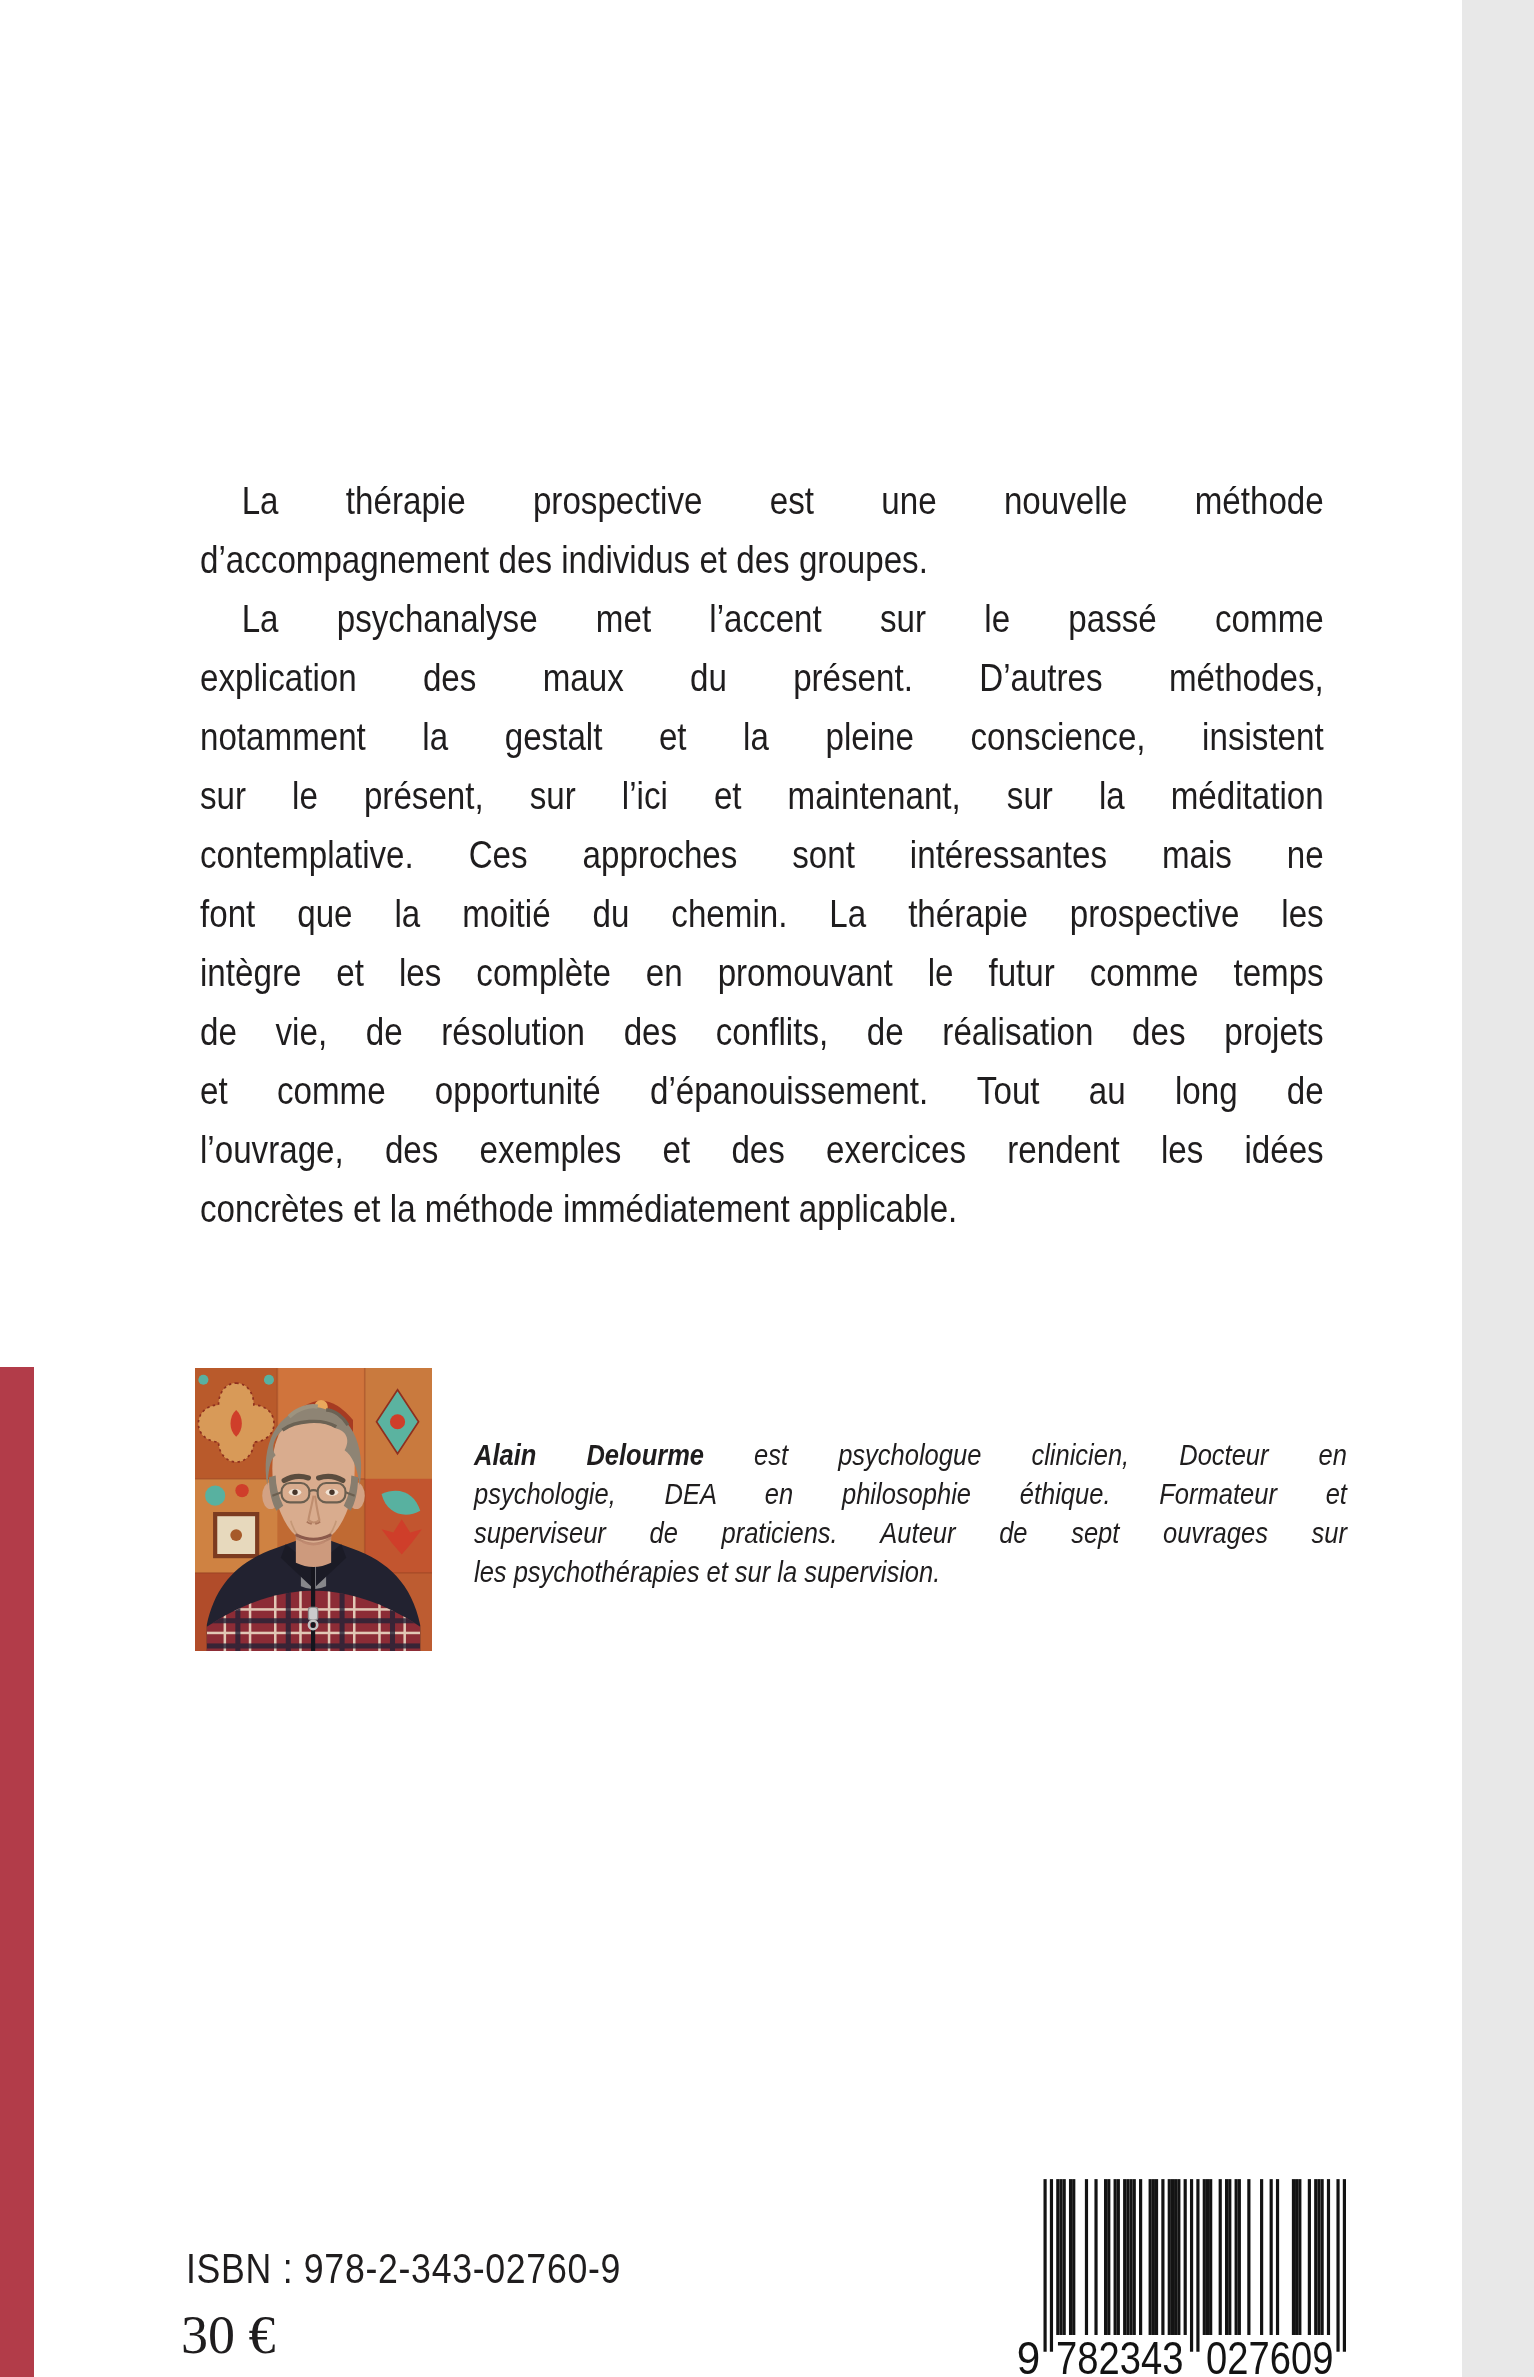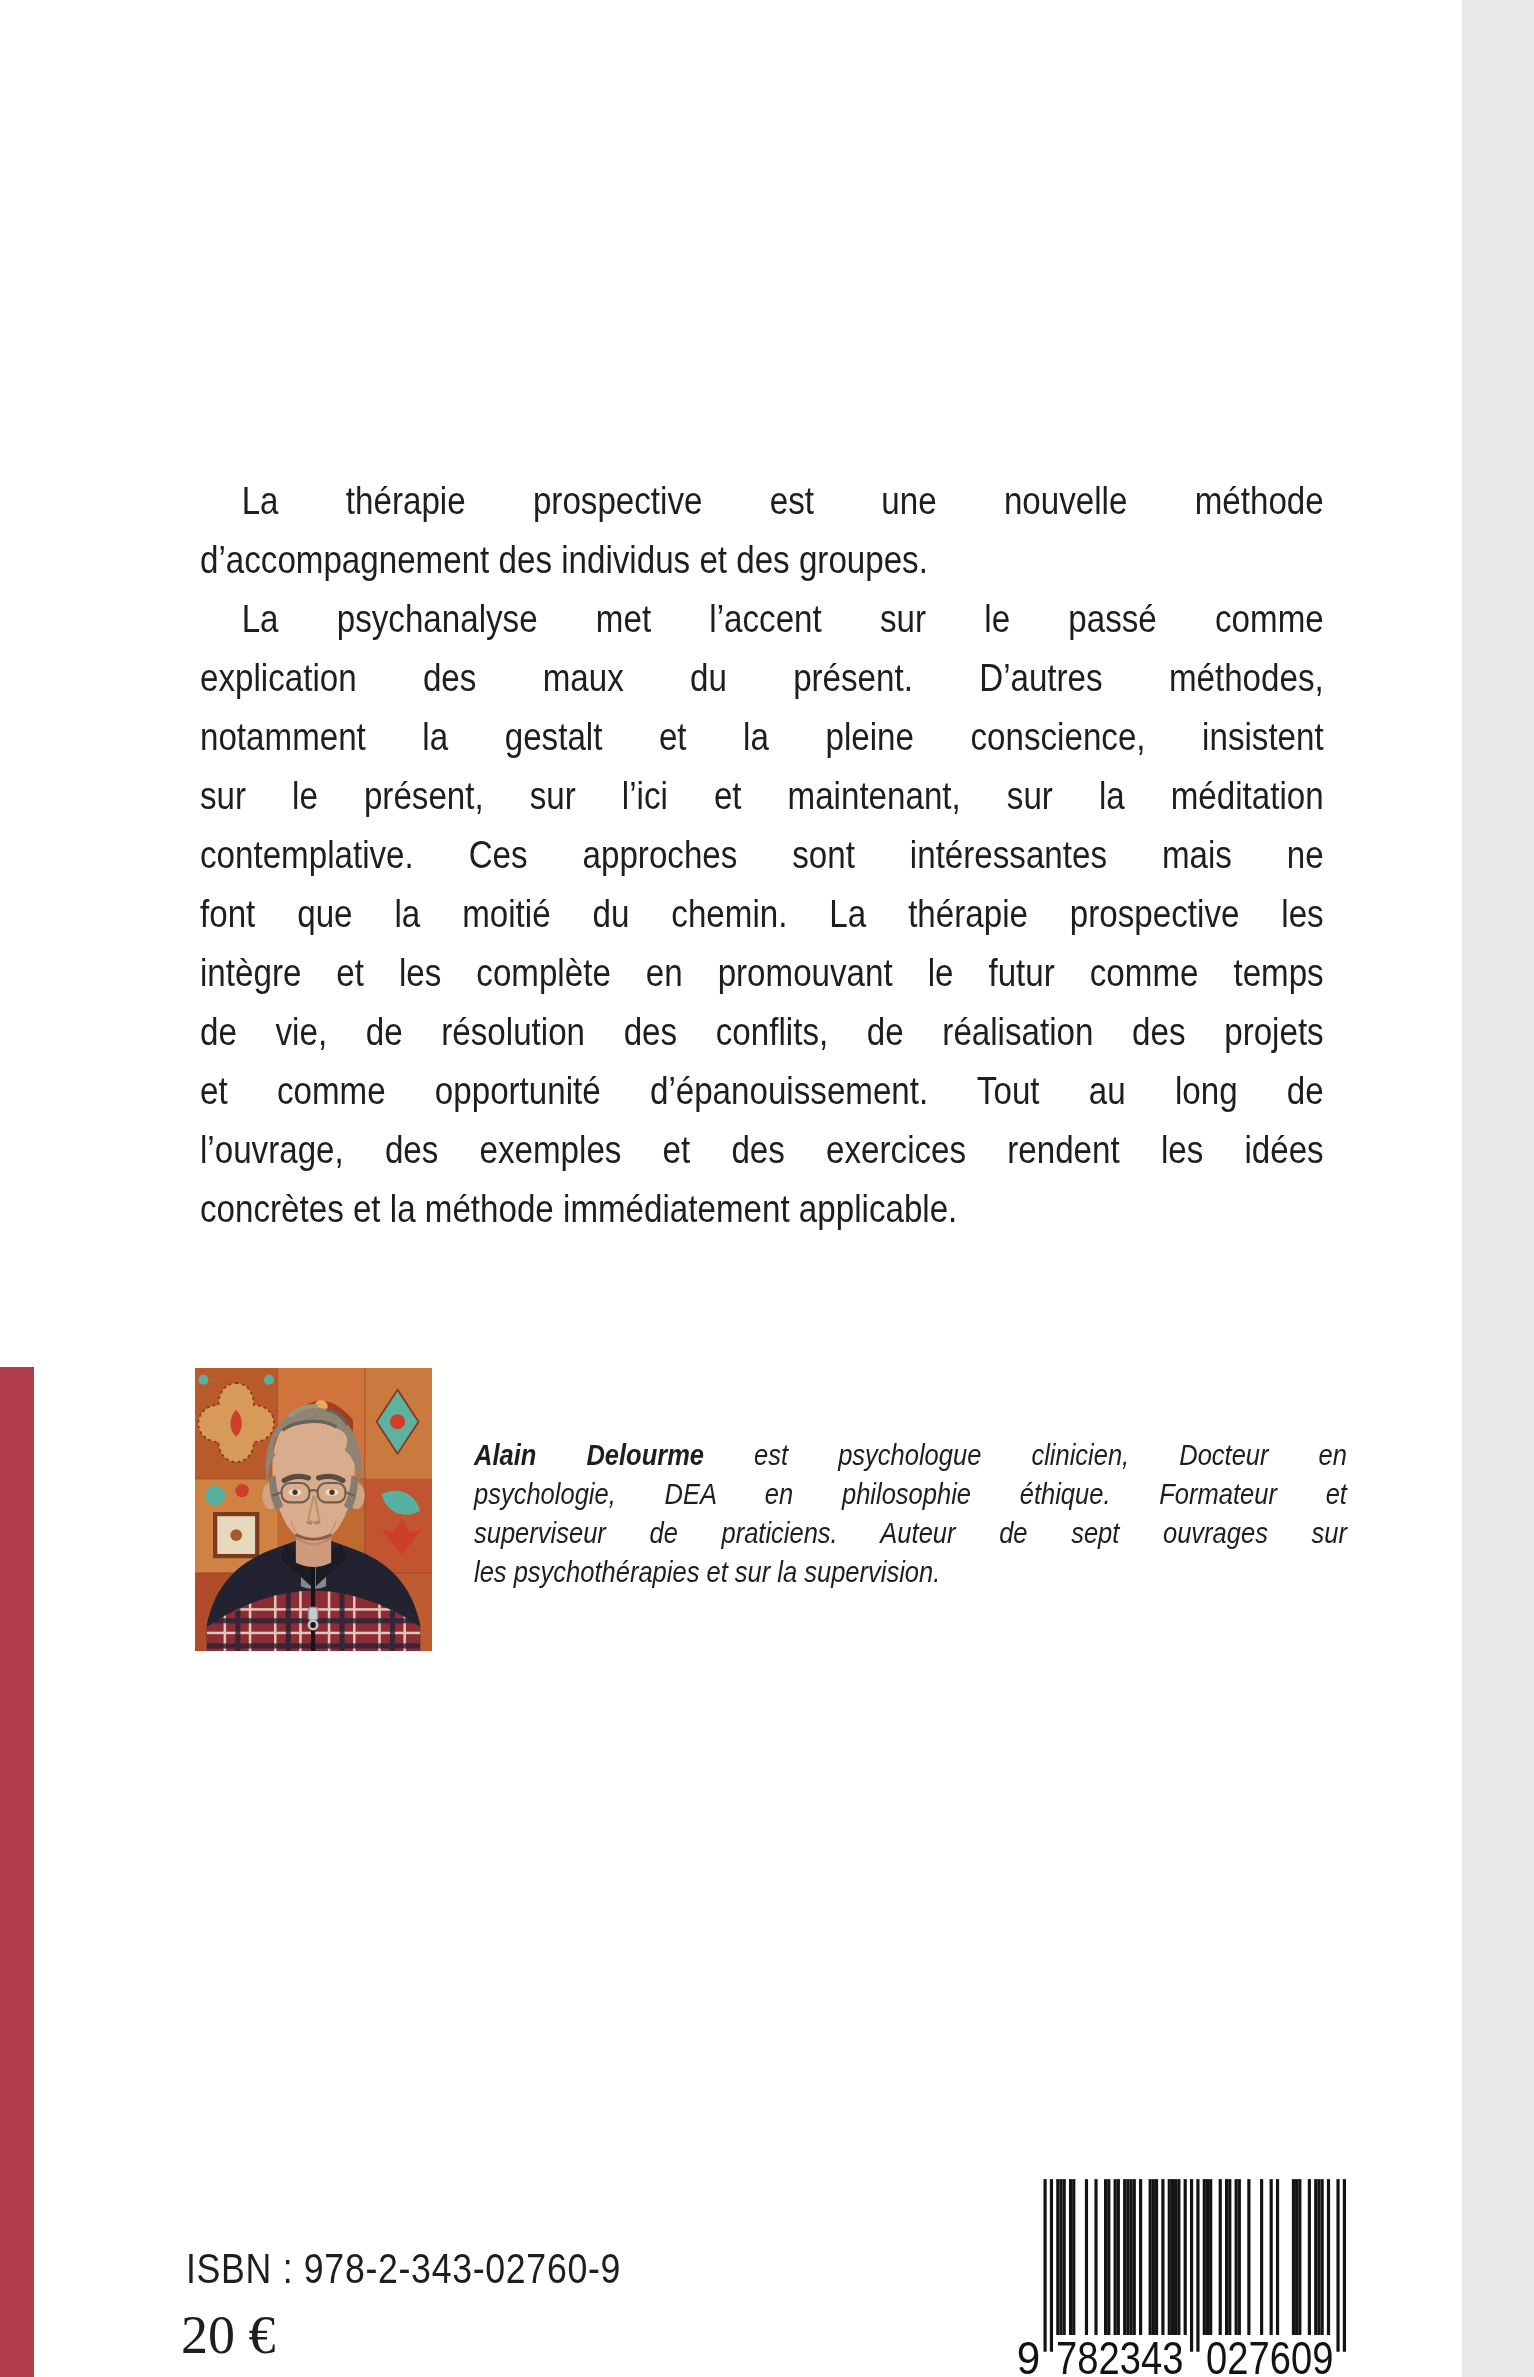--- a/index.html
+++ b/index.html
@@ -168,21 +168,21 @@
   <div class="bio">
       <div class="bline jl"><b>Alain Delourme</b> est psychologue clinicien, Docteur en</div>
       <div class="bline jl">psychologie, DEA en philosophie éthique. Formateur et</div>
       <div class="bline jl">superviseur de praticiens. Auteur de sept ouvrages sur</div>
       <div class="bline">les psychothérapies et sur la supervision.</div>
     </div>
 
   <div class="stripe" style="background: rgb(178, 60, 73);"></div>
 
   <div class="isbn">ISBN : 978-2-343-02760-9</div>
-  <div class="price">20 €</div>
+  <div class="price">30 €</div>
 
   <div class="barcode">
     <svg id="barcode-svg" width="331" height="198" viewBox="0 0 395 236">
         <rect x="34.00" y="0" width="3.8" height="206" fill="#131313"></rect>
         <rect x="41.60" y="0" width="3.8" height="206" fill="#131313"></rect>
         <rect x="49.20" y="0" width="3.8" height="186" fill="#131313"></rect>
         <rect x="53.00" y="0" width="3.8" height="186" fill="#131313"></rect>
         <rect x="56.80" y="0" width="3.8" height="186" fill="#131313"></rect>
         <rect x="64.40" y="0" width="3.8" height="186" fill="#131313"></rect>
         <rect x="68.20" y="0" width="3.8" height="186" fill="#131313"></rect>

